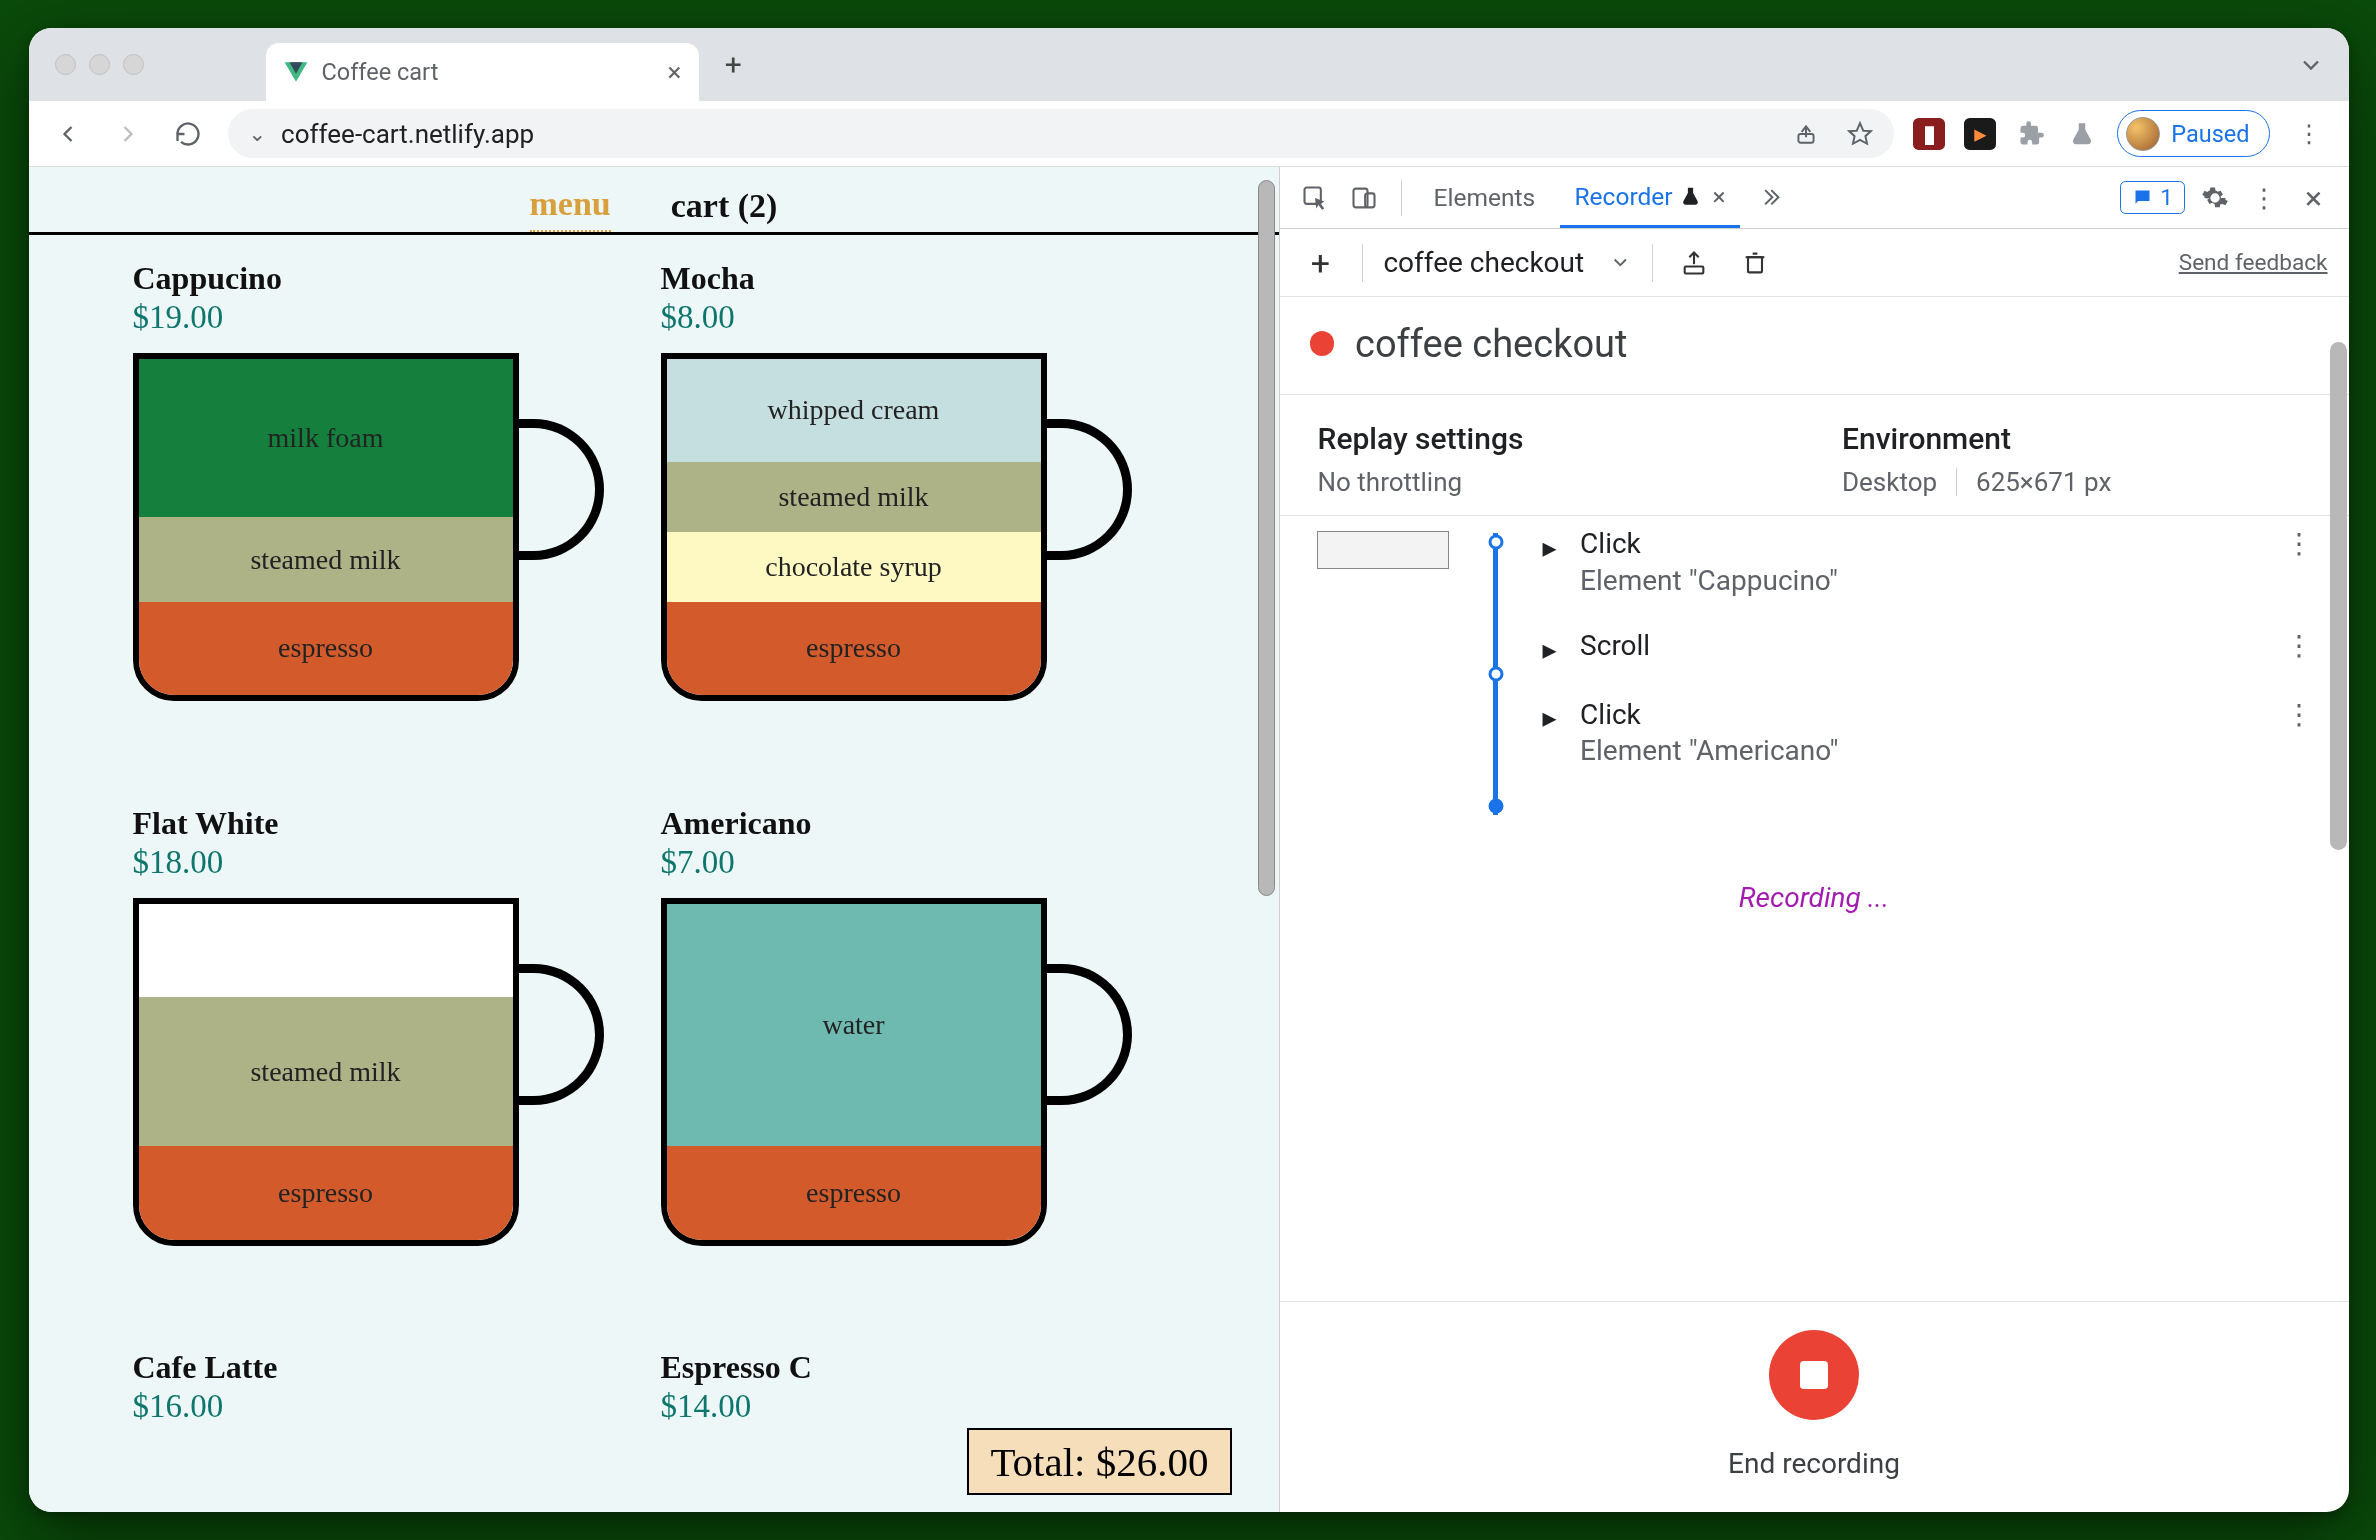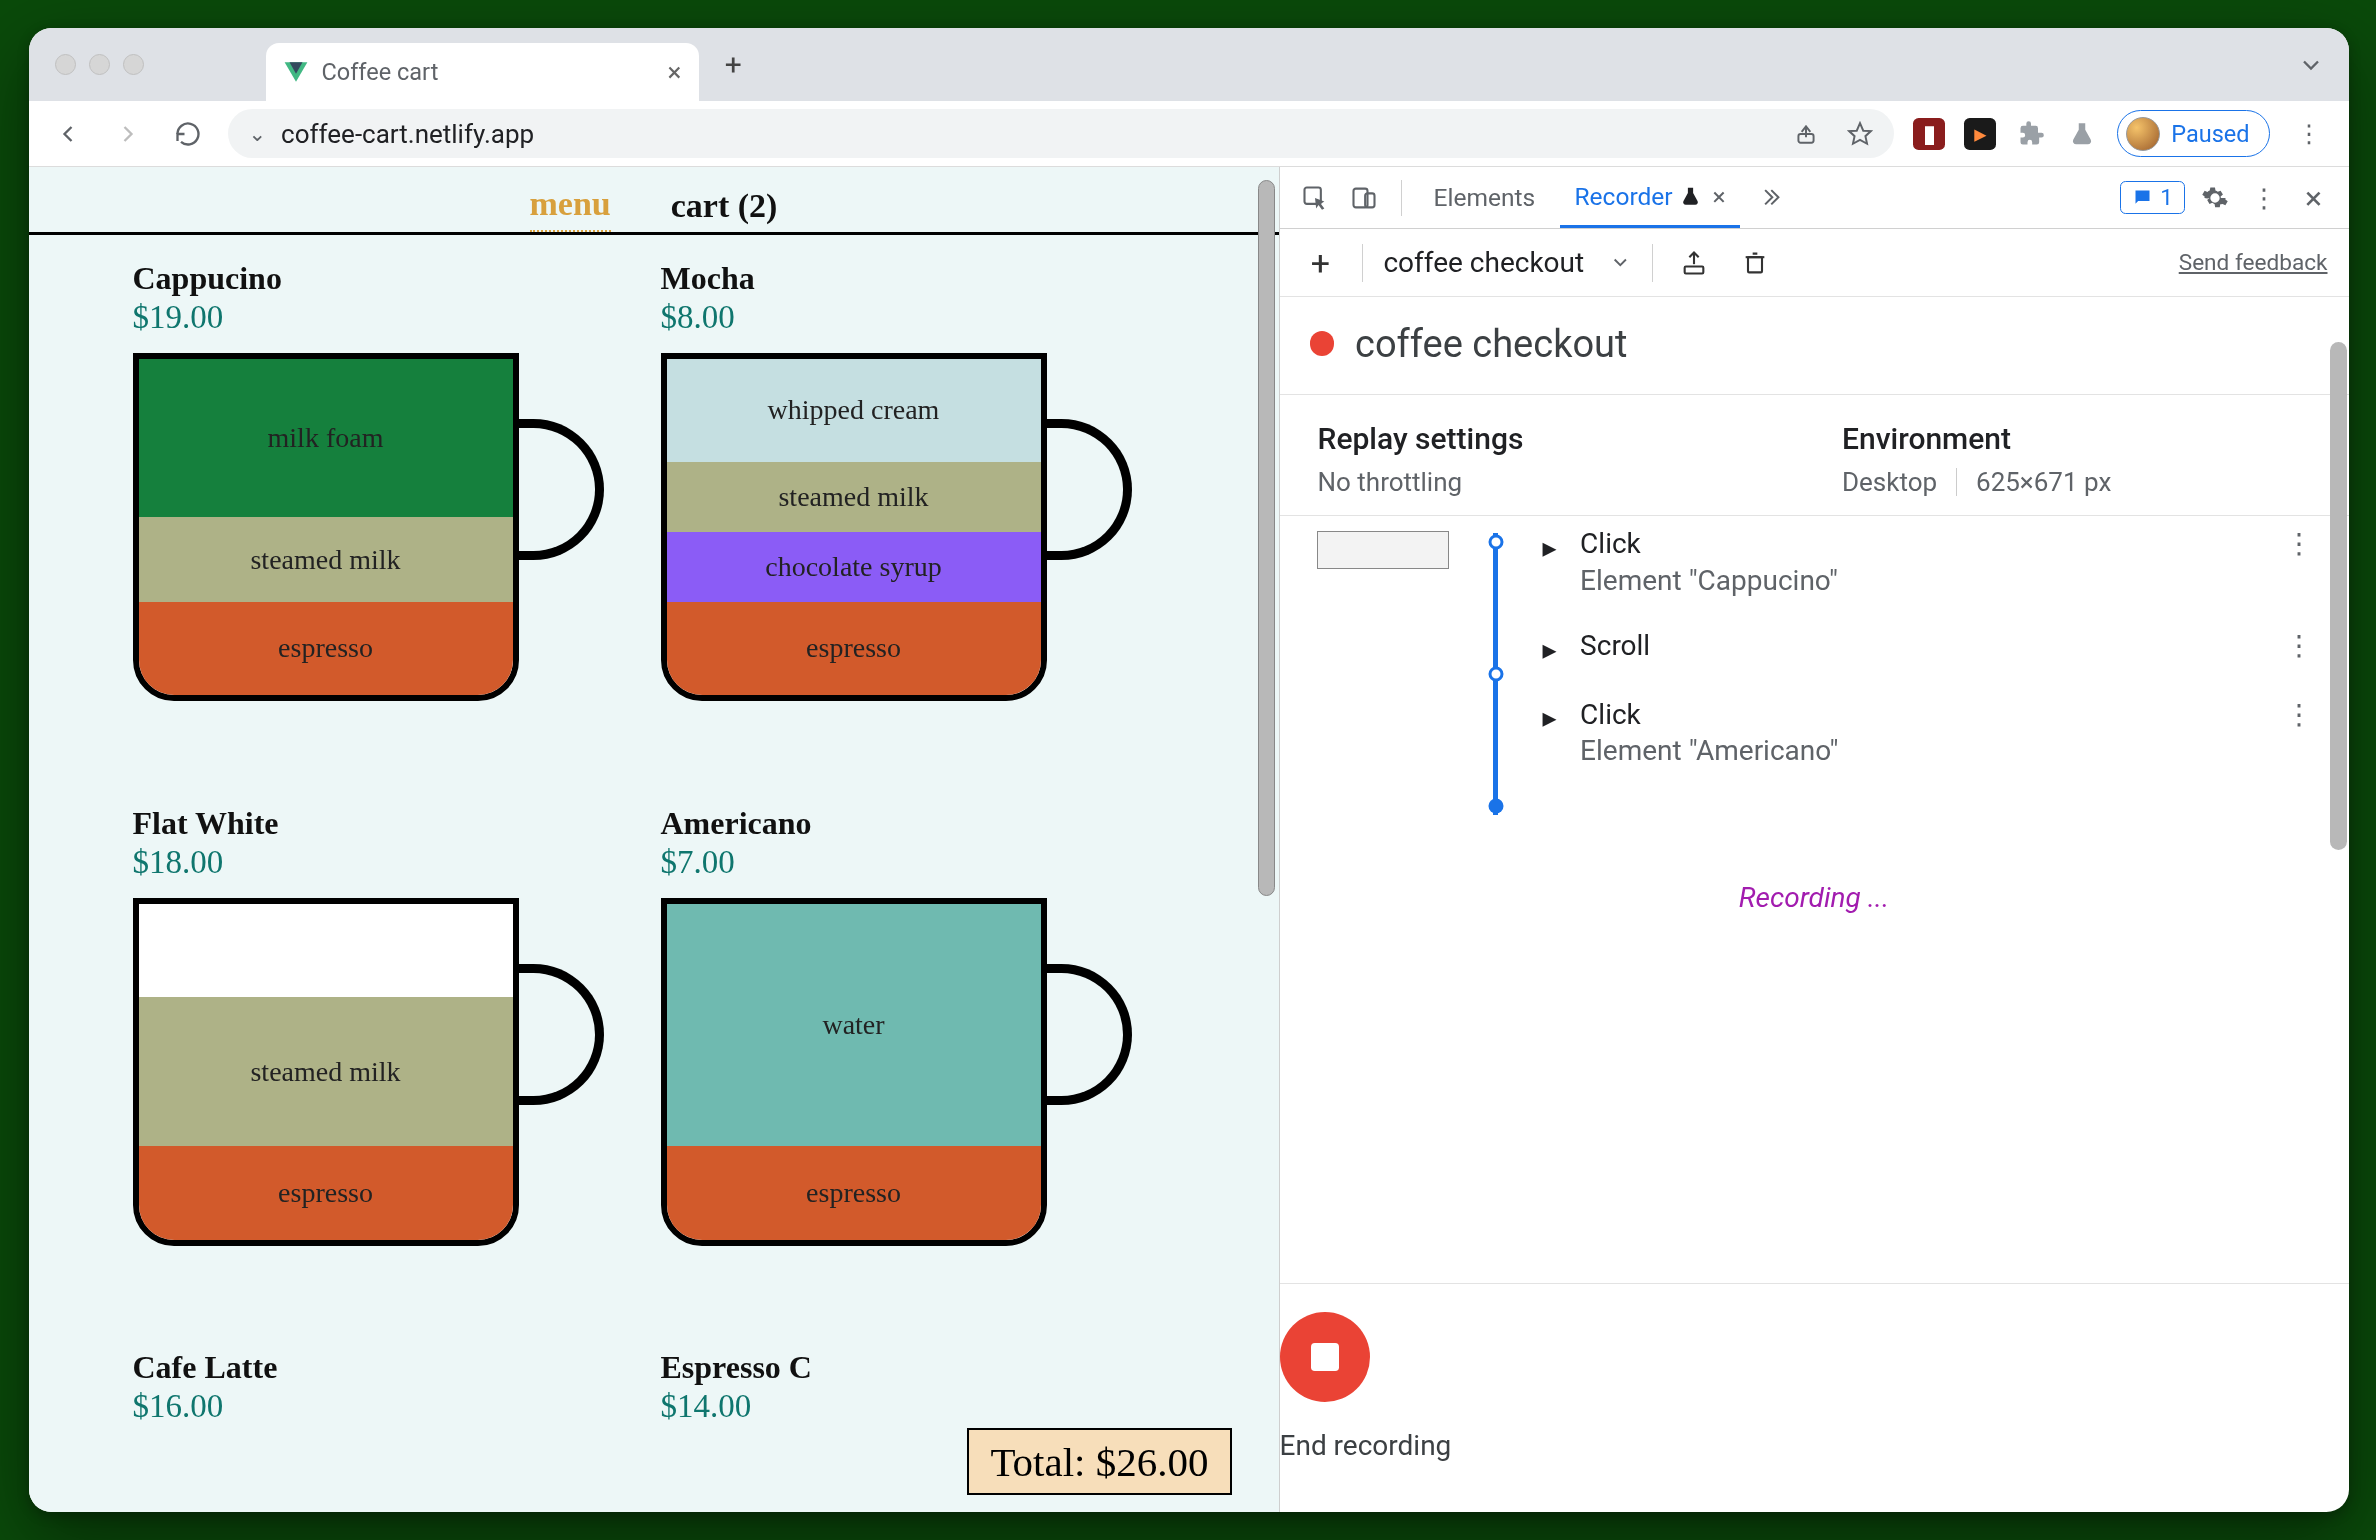--- a/index.html
+++ b/index.html
@@ -129,21 +129,21 @@
   .tl-dot { position:absolute; left:50%; transform:translate(-50%,-50%); width:15px; height:15px; background:#1a73e8; border-radius:50%; }
   .tl-dot.open { background:#fff; border:3.8px solid #1a73e8; }
   .step-list { flex:1; display:flex; flex-direction:column; gap: 32px; font-size:28px; color:#202124; }
   .step { display:flex; align-items:flex-start; gap:15px; position:relative; }
   .step .arrow { width:22.6px; color:#202124; margin-top:3.8px; }
   .step .txt .sub { color:#5f6368; margin-top:3.8px; }
   .step .kebab { position:absolute; right:7.5px; top:0; color:#5f6368; font-size:28px; }
 
   .recording-label { color:#a21caf; font-style:italic; font-size:28px; text-align:center; margin-top: 66px; }
 
-  .end-area { border-top:0.9px solid #e3e3e3; padding: 28px 0 50px; display:flex; flex-direction:column; gap:27px; }
+  .end-area { border-top:0.9px solid #e3e3e3; padding: 28px 0 32px; display:flex; flex-direction:column; align-items:center; gap:27px; }
   .end-btn { width:90px; height:90px; border-radius:50%; background:#ea4335; display:flex; align-items:center; justify-content:center; }
   .end-btn .sq { width:28px; height:28px; background:#fff; border-radius:3.8px; }
   .end-lbl { font-size:28px; color:#3c4043; }
   .dt-scroll-wrap { position: relative; }
 
   
   svg { display:block; }
 </style>
 </head>
 <body>
@@ -253,21 +253,21 @@
       <div class="handle"></div>
     </div>
   </div>
           <div class="prod">
     <div class="prod-name">Mocha</div>
     <div class="prod-price">$8.00</div>
 
     <div class="cup">
       <div class="body">
         <div class="layer" style="height:94px;background:#d25a2b">espresso</div>
-                <div class="layer" style="height:71px;background:#8b5cf6">chocolate syrup</div>
+                <div class="layer" style="height:71px;background:#fef9c3">chocolate syrup</div>
                 <div class="layer" style="height:71px;background:#aeb287">steamed milk</div>
                 <div class="layer" style="height:104px;background:#c5dfe1">whipped cream</div>
       </div>
       <div class="handle"></div>
     </div>
   </div>
           <div class="prod">
     <div class="prod-name">Flat White</div>
     <div class="prod-price">$18.00</div>
 

